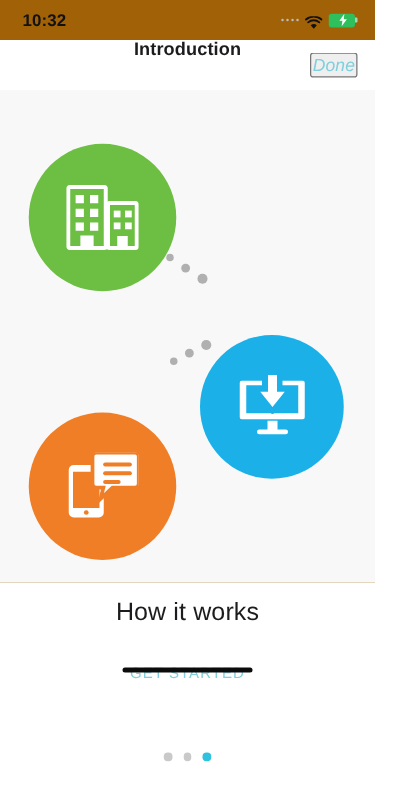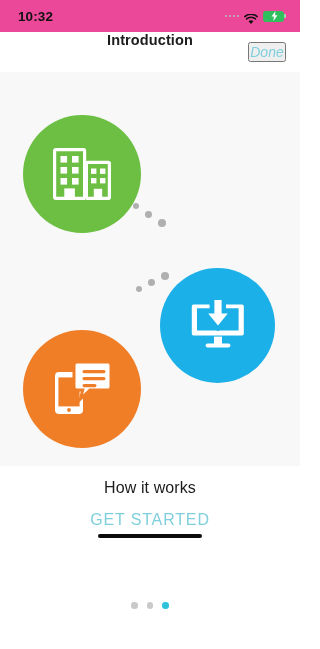--- a/index.html
+++ b/index.html
@@ -2,21 +2,21 @@
 <html><head>
 <meta charset="utf-8">
 <style>
   * { margin:0; padding:0; box-sizing:border-box; }
   html, body {
     width:300px; height:649px;
     background:#ffffff;
     font-family:"Liberation Sans", sans-serif;
     overflow:hidden;
   }
-  #phone { position:relative; width:300px; height:547px; background:#ec4899; }
+  #phone { position:relative; width:300px; height:547px; background:#a16207; }
 
   
   .statusbar {
     position:absolute; top:0; left:0; width:300px; height:32px;
     display:flex; align-items:center; justify-content:space-between;
     padding:0 14px 0 18px;
   }
   .status-time {
     font-size:13.5px; font-weight:bold; color:#111; letter-spacing:0.1px;
   }
@@ -69,30 +69,30 @@
   .circle svg { position:absolute; left:50%; top:50%; transform:translate(-50%,-50%); }
 
   .dot { position:absolute; border-radius:50%; background:#b0b0b0; }
 
   
   .content {
     position:absolute; top:466px; left:0; width:300px; height:183px;
     background:#ffffff; text-align:center;
   }
   .howto-title {
-    margin-top:13px; font-size:16px; color:#1c1c1e; font-weight:normal;
+    margin-top:13px; font-size:20px; color:#1c1c1e; font-weight:normal;
     letter-spacing:0.1px;
   }
   .howto-body {
     margin-top:10px; padding:0 14px;
     font-size:11.4px; line-height:15.5px; color:#3a3a3c;
   }
   .get-started {
-    display:inline-block; margin-top:14px;
-    font-size:16px; letter-spacing:0.85px; color:#7fcfdd;
+    display:inline-block; margin-top:29px;
+    font-size:12px; letter-spacing:0.85px; color:#7fcfdd;
     font-weight:normal; background:none; border:none; cursor:pointer;
     font-family:"Liberation Sans", sans-serif;
   }
   .pager {
     position:absolute; left:0; right:0; top:136px;
     display:flex; justify-content:center; align-items:center; gap:9px;
   }
   .pager span {
     display:block; width:6.5px; height:6.5px; border-radius:50%;
     background:#c9c9c9;

